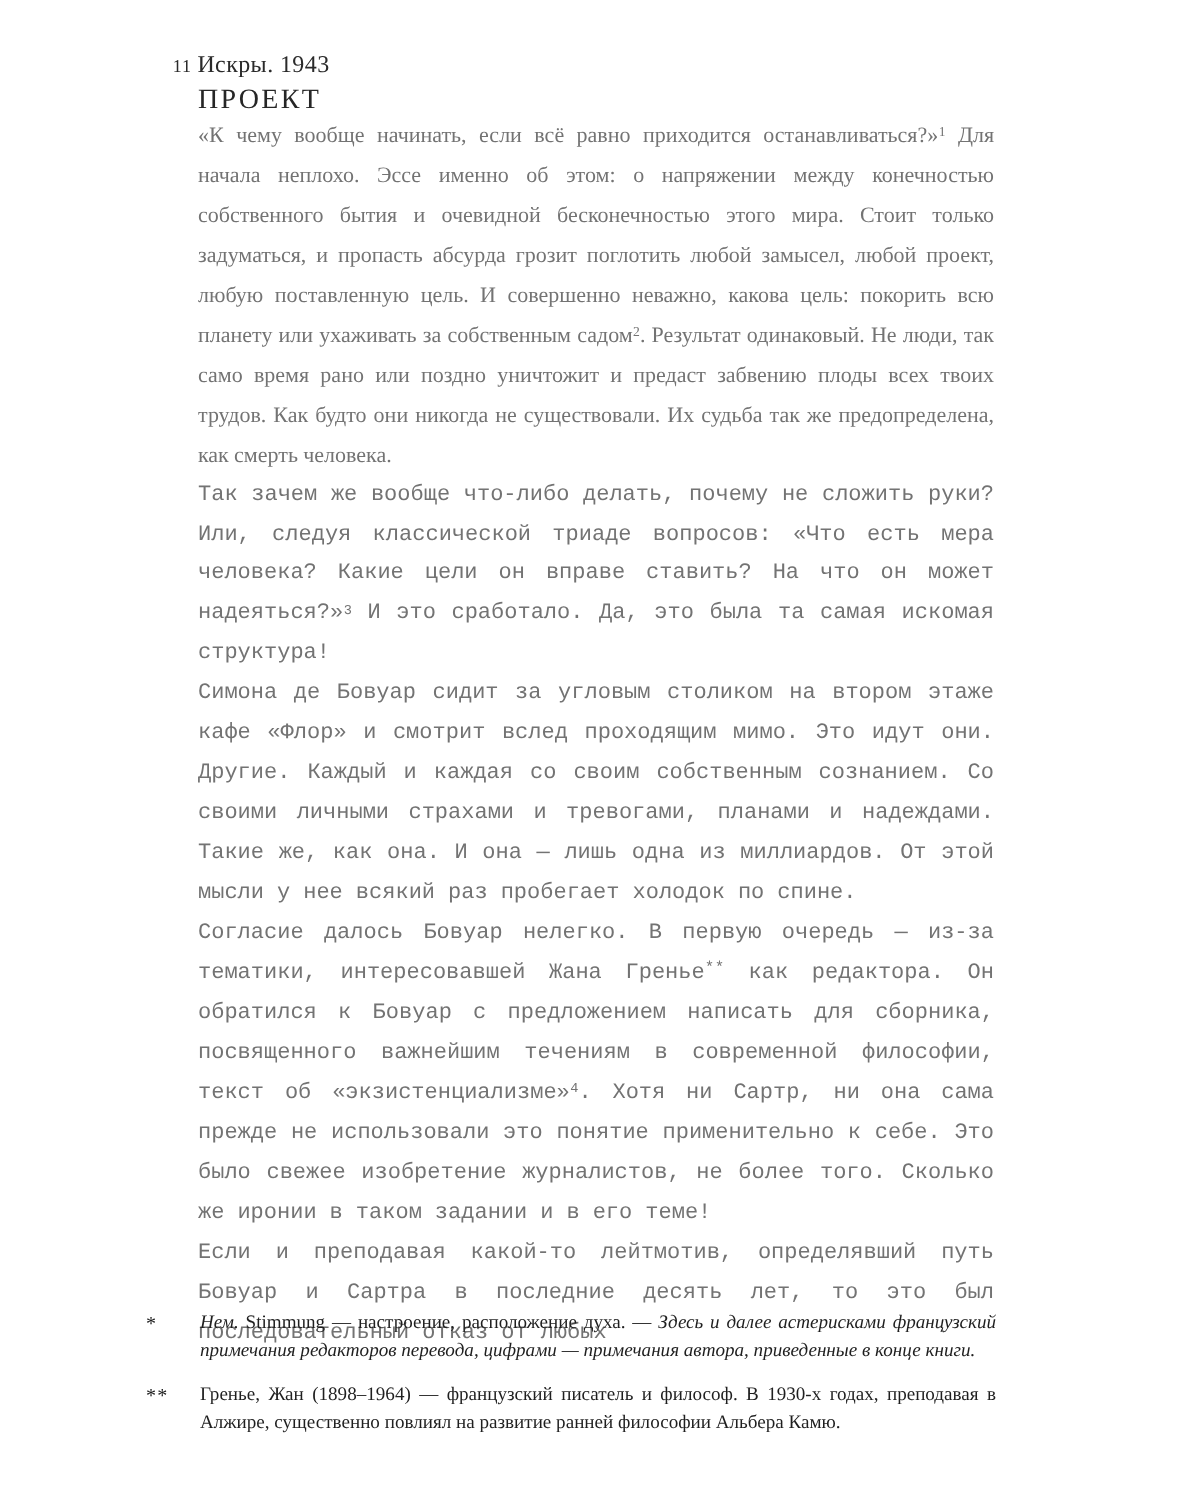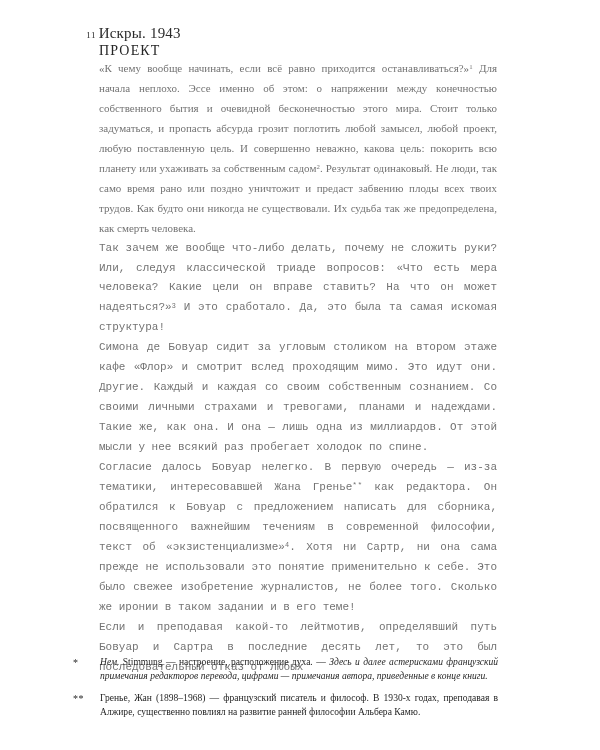--- a/index.html
+++ b/index.html
@@ -35,21 +35,21 @@
     white-space: nowrap;
   }
   .running-head .folio {
     display: inline-block;
     width: 26px;
     font-size: 9px;
     letter-spacing: 0.5px;
     text-align: right;
   }
   .running-head .rh-title {
-    font-size: 15px;
+    font-size: 12px;
     letter-spacing: 0.2px;
   }
 
   
   .section-label {
     position: absolute;
     left: 99px;
     top: 43px;
     font-size: 14px;
     letter-spacing: 1.15px;
@@ -144,17 +144,17 @@
       <p>Если и преподавая какой-то лейтмотив, определявший путь Бовуар и Сартра в последние десять лет, то это был последовательный отказ от любых</p>
     </div>
 
   <div class="footnotes" id="footnotes-container">
       <div class="footnote">
         <span class="marker">*</span>
         <span class="fn-body"><span class="it">Нем.</span><span class="rm"> Stimmung — настроение, расположение духа. — </span><span class="it">Здесь и далее астерисками французский примечания редакторов перевода, цифрами — примечания автора, приведенные в конце книги.</span></span>
       </div>
       <div class="footnote">
         <span class="marker">**</span>
-        <span class="fn-body"><span class="rm">Гренье, Жан (1898–1968) — французский писатель и философ. В 1930-х годах, преподавая в Алжире, существенно повлиял на развитие ранней философии Альбера Камю.</span></span>
+        <span class="fn-body"><span class="rm">Гренье, Жан (1898–1964) — французский писатель и философ. В 1930-х годах, преподавая в Алжире, существенно повлиял на развитие ранней философии Альбера Камю.</span></span>
       </div>
     </div>
 
 </div>
 
 </body></html>

